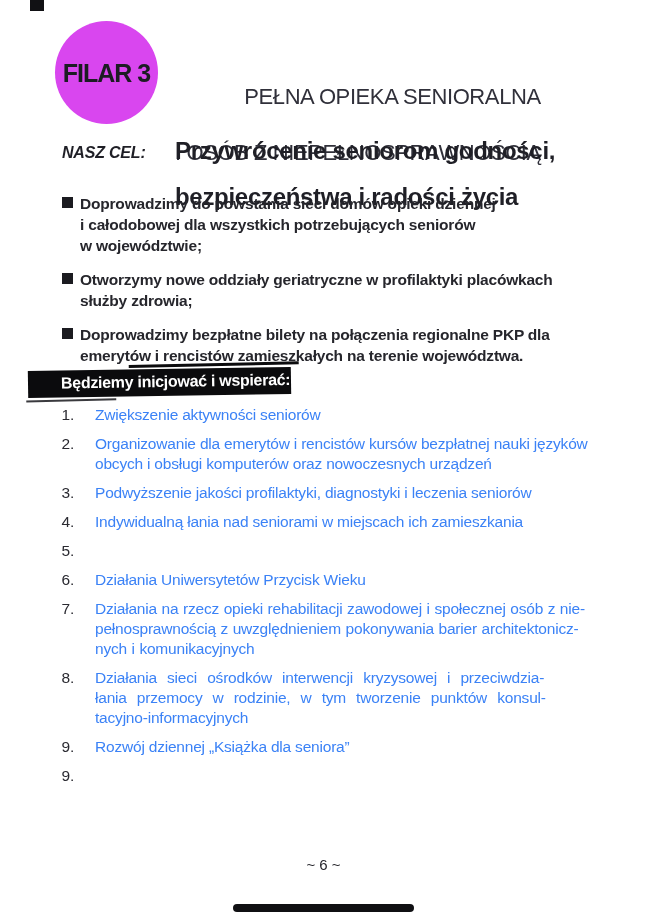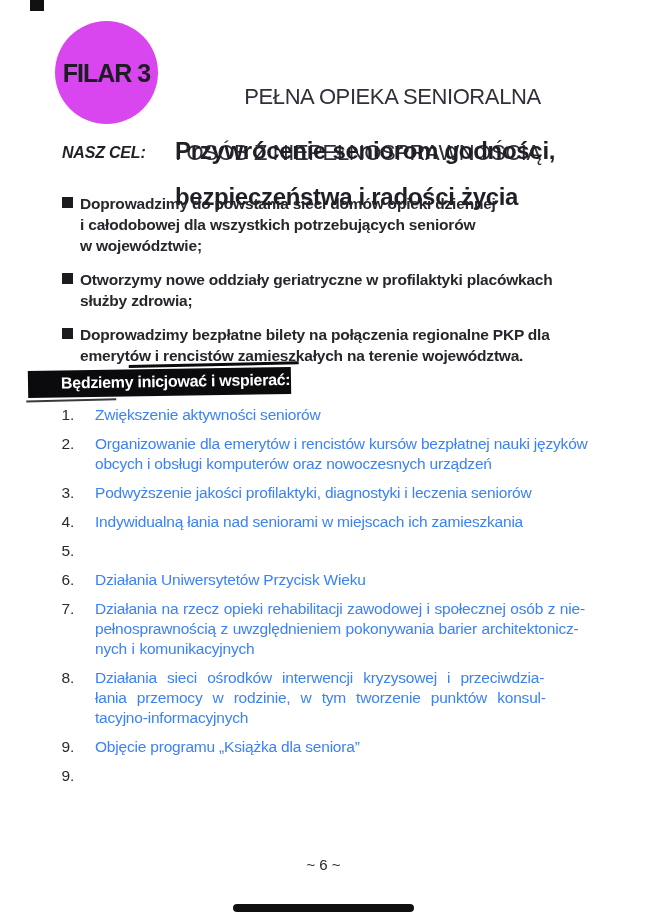--- a/index.html
+++ b/index.html
@@ -181,21 +181,21 @@
 nych i komunikacyjnych</div>
       </li>
       <li class="initiative-item">
         <span class="item-number">8.</span>
         <div class="item-text">Działania sieci ośrodków interwencji kryzysowej i przeciwdzia-
 łania przemocy w rodzinie, w tym tworzenie punktów konsul-
 tacyjno-informacyjnych</div>
       </li>
       <li class="initiative-item">
         <span class="item-number">9.</span>
-        <div class="item-text">Objęcie programu „Książka dla seniora”</div>
+        <div class="item-text">Rozwój dziennej „Książka dla seniora”</div>
       </li>
       <li class="initiative-item">
         <span class="item-number">9.</span>
       </li>
     </ol>
 
   <div class="footer">~ 6 ~</div>
 
   <div class="bottom-bar"></div>
 

